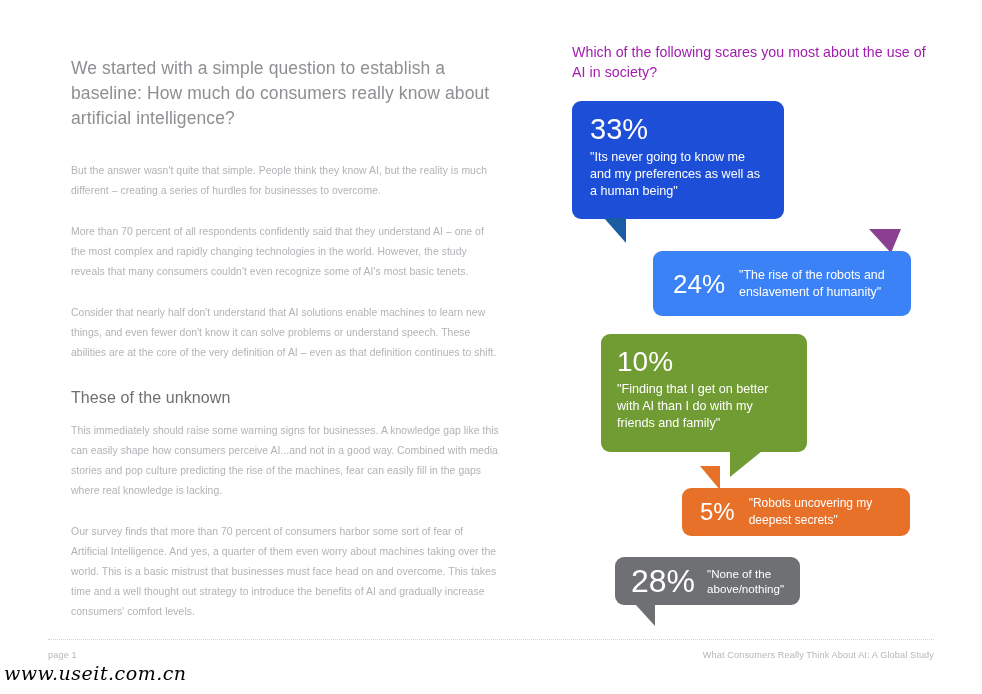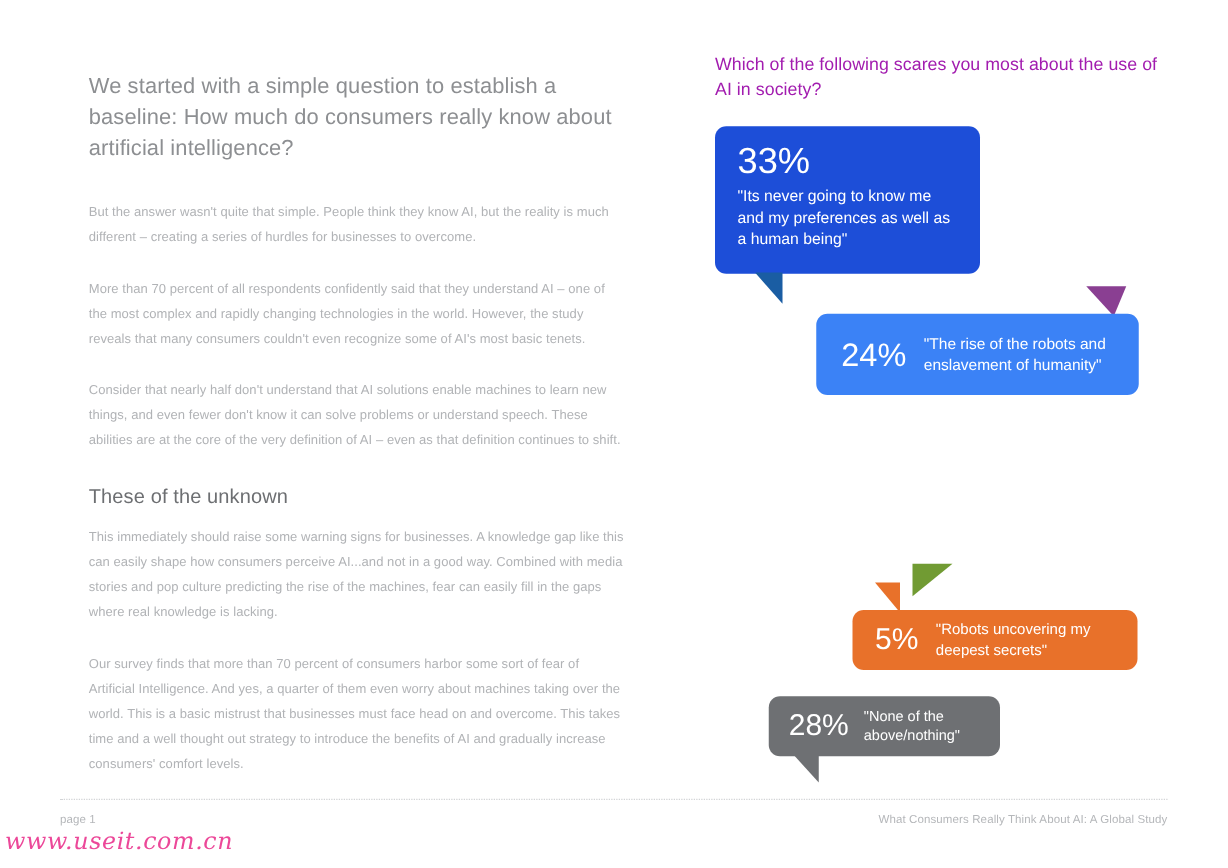--- a/index.html
+++ b/index.html
@@ -152,21 +152,21 @@
   }
 
   
   #bubble-5 {
     left: 43px; top: 456px;
     width: 185px; height: 48px;
     background: #6e7073;
     display: flex; align-items: center;
     padding: 0 12px 0 16px;
   }
-  #bubble-5 .pct { font-size: 24px; margin-right: 12px; white-space: nowrap;}
+  #bubble-5 .pct { font-size: 32px; margin-right: 12px; white-space: nowrap;}
   #bubble-5 .quote { font-size: 11.6px; line-height: 15px; }
   #tail-5 {
     left: 63px; top: 503px;
     border-width: 22px 0 0 20px;
     border-color: #6e7073 transparent transparent transparent;
   }
 
   
   .footer-rule {
     position: absolute;
@@ -184,21 +184,21 @@
     font-size: 9.2px;
     color: #b5b7ba;
     letter-spacing: .1px;
   }
   .watermark {
     position: absolute;
     left: 4px; top: 662px;
     font-family: "DejaVu Serif", serif;
     font-style: italic;
     font-size: 19px;
-    color: #ec4899;
+    color: #000000;
     letter-spacing: .5px;
     white-space: nowrap;
     user-select: none;
   }
 </style>
 </head>
 <body>
 
 <div class="left-col">
 
@@ -225,20 +225,24 @@
       <div class="quote">"Its never going to know me and my preferences as well as a human being"</div>
     </div>
     <div class="tail" id="tail-1"></div>
 
     <div class="tail" id="tail-2"></div>
     <div class="bubble" id="bubble-2">
       <div class="pct">24%</div>
       <div class="quote">"The rise of the robots and enslavement of humanity"</div>
     </div>
 
+    <div class="bubble" id="bubble-3">
+      <div class="pct">10%</div>
+      <div class="quote">"Finding that I get on better with AI than I do with my friends and family"</div>
+    </div>
     <div class="tail" id="tail-3"></div>
 
     <div class="tail" id="tail-4"></div>
     <div class="bubble" id="bubble-4">
       <div class="pct">5%</div>
       <div class="quote">"Robots uncovering my deepest secrets"</div>
     </div>
 
     <div class="bubble" id="bubble-5">
       <div class="pct">28%</div>

